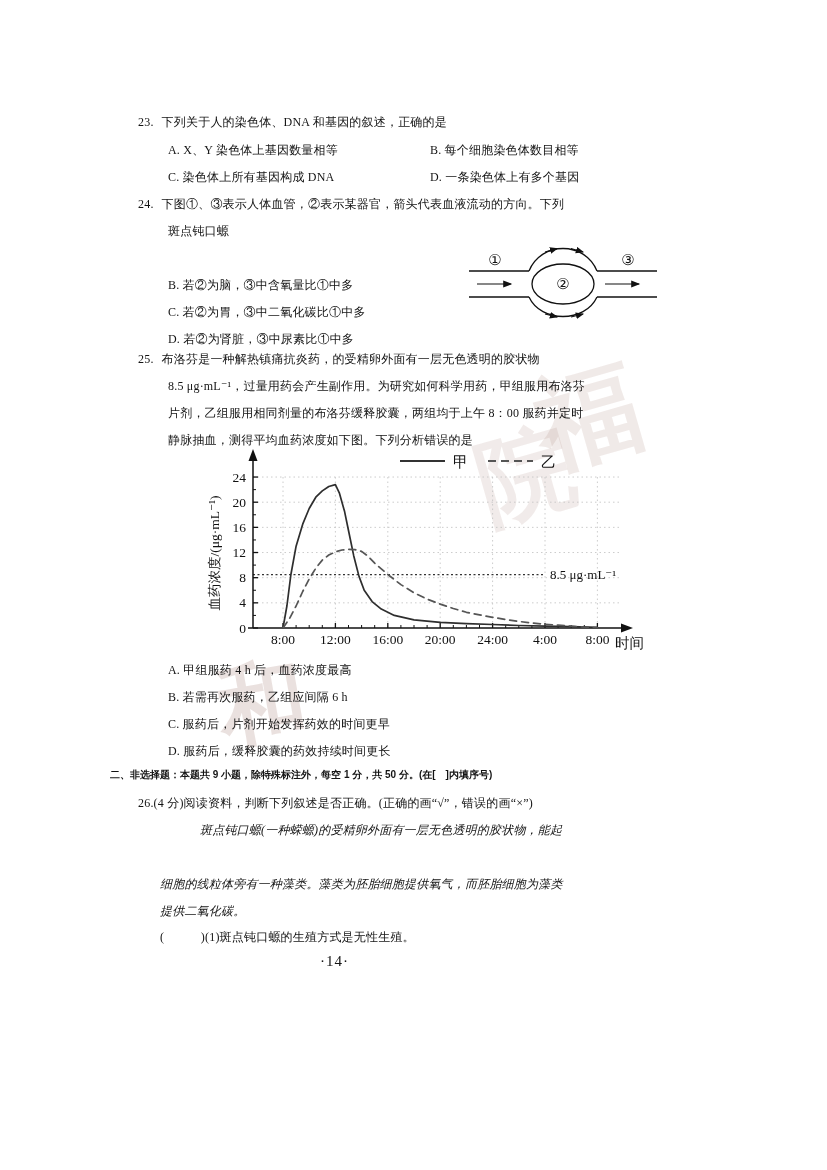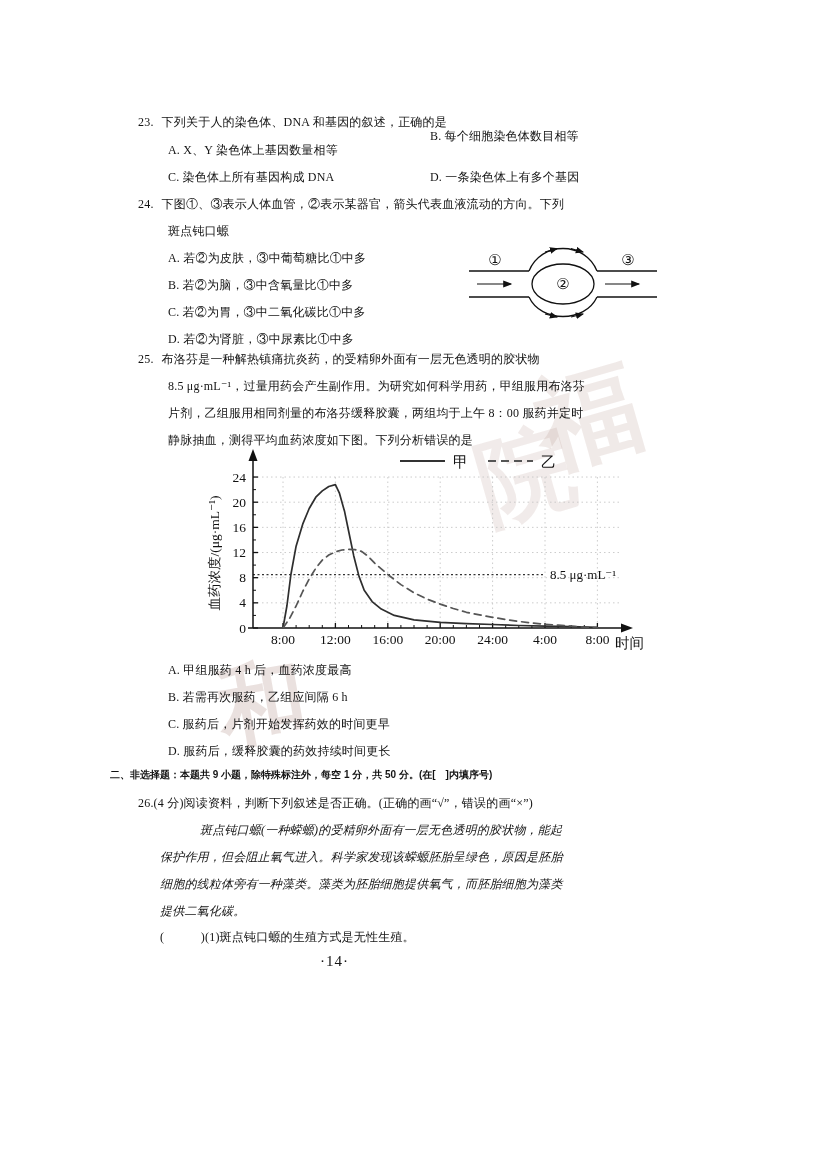--- a/index.html
+++ b/index.html
@@ -29,27 +29,26 @@
 <body>
 
 <div class="page">
 
   <div class="wm wm1">福</div>
   <div class="wm wm2">院</div>
   <div class="wm wm3">和</div>
 
   <div class="tline" style="left:138px;top:115px;"><span class="qnum" style="margin-right:8px;">23.</span><span>下列关于人的染色体、DNA 和基因的叙述，正确的是</span></div>
   <div class="tline" style="left:168px;top:143px;">A. X、Y 染色体上基因数量相等</div>
-  <div class="tline" style="left:430px;top:129px;text-align:center;">B. 每个细胞染色体数目相等</div>
+  <div class="tline" style="left:430px;top:143px;text-align:center;">B. 每个细胞染色体数目相等</div>
   <div class="tline" style="left:168px;top:170px;">C. 染色体上所有基因构成 DNA</div>
   <div class="tline" style="left:430px;top:170px;">D. 一条染色体上有多个基因</div>
 
   <div class="tline" style="left:138px;top:197px;"><span class="qnum" style="margin-right:8px;text-align:center;">24.</span><span>下图①、③表示人体血管，②表示某器官，箭头代表血液流动的方向。下列</span></div>
   <div class="tline" style="left:168px;top:224px;">斑点钝口螈</div>
-  <div class="tline" style="left:168px;top:251px;">A. 若②为皮肤，③中葡萄糖比①中多</div>
   <div class="tline" style="left:168px;top:278px;">B. 若②为脑，③中含氧量比①中多</div>
   <div class="tline" style="left:168px;top:305px;">C. 若②为胃，③中二氧化碳比①中多</div>
   <div class="tline" style="left:168px;top:332px;">D. 若②为肾脏，③中尿素比①中多</div>
 
   <div class="diagram-wrap">
     <svg width="255" height="88" viewBox="0 0 255 88">
       <defs>
         <marker id="arr" markerWidth="9" markerHeight="8" refX="6.5" refY="3" orient="auto">
           <path d="M0,0 L7.5,3 L0,6 Z" fill="#111"></path>
         </marker>
@@ -170,20 +169,19 @@
 
   <div class="tline" style="left:168px;top:663px;">A. 甲组服药 4 h 后，血药浓度最高</div>
   <div class="tline" style="left:168px;top:690px;">B. 若需再次服药，乙组应间隔 6 h</div>
   <div class="tline" style="left:168px;top:717px;">C. 服药后，片剂开始发挥药效的时间更早</div>
   <div class="tline" style="left:168px;top:744px;">D. 服药后，缓释胶囊的药效持续时间更长</div>
 
   <div class="tline sec-header" style="left:110px;top:769px;">二、非选择题：本题共 9 小题，除特殊标注外，每空 1 分，共 50 分。(在[　]内填序号)</div>
 
   <div class="tline" style="left:138px;top:796px;"><span class="qnum">26.</span><span>(4 分)阅读资料，判断下列叙述是否正确。(正确的画“√”，错误的画“×”)</span></div>
   <div class="tline passage" style="left:200px;top:823px;">斑点钝口螈(一种蝾螈)的受精卵外面有一层无色透明的胶状物，能起</div>
-  <div class="tline passage" style="left:160px;top:850px;">保护作用，但会阻止氧气进入。科学家发现该蝾螈胚胎呈绿色，原因是胚胎</div>
   <div class="tline passage" style="left:160px;top:877px;">细胞的线粒体旁有一种藻类。藻类为胚胎细胞提供氧气，而胚胎细胞为藻类</div>
   <div class="tline passage" style="left:160px;top:904px;">提供二氧化碳。</div>
   <div class="tline" style="left:160px;top:930px;">(　　　)(1)斑点钝口螈的生殖方式是无性生殖。</div>
 
   <div class="pagenum" style="top:953px;">·14·</div>
 
 </div>
 
 </body></html>

